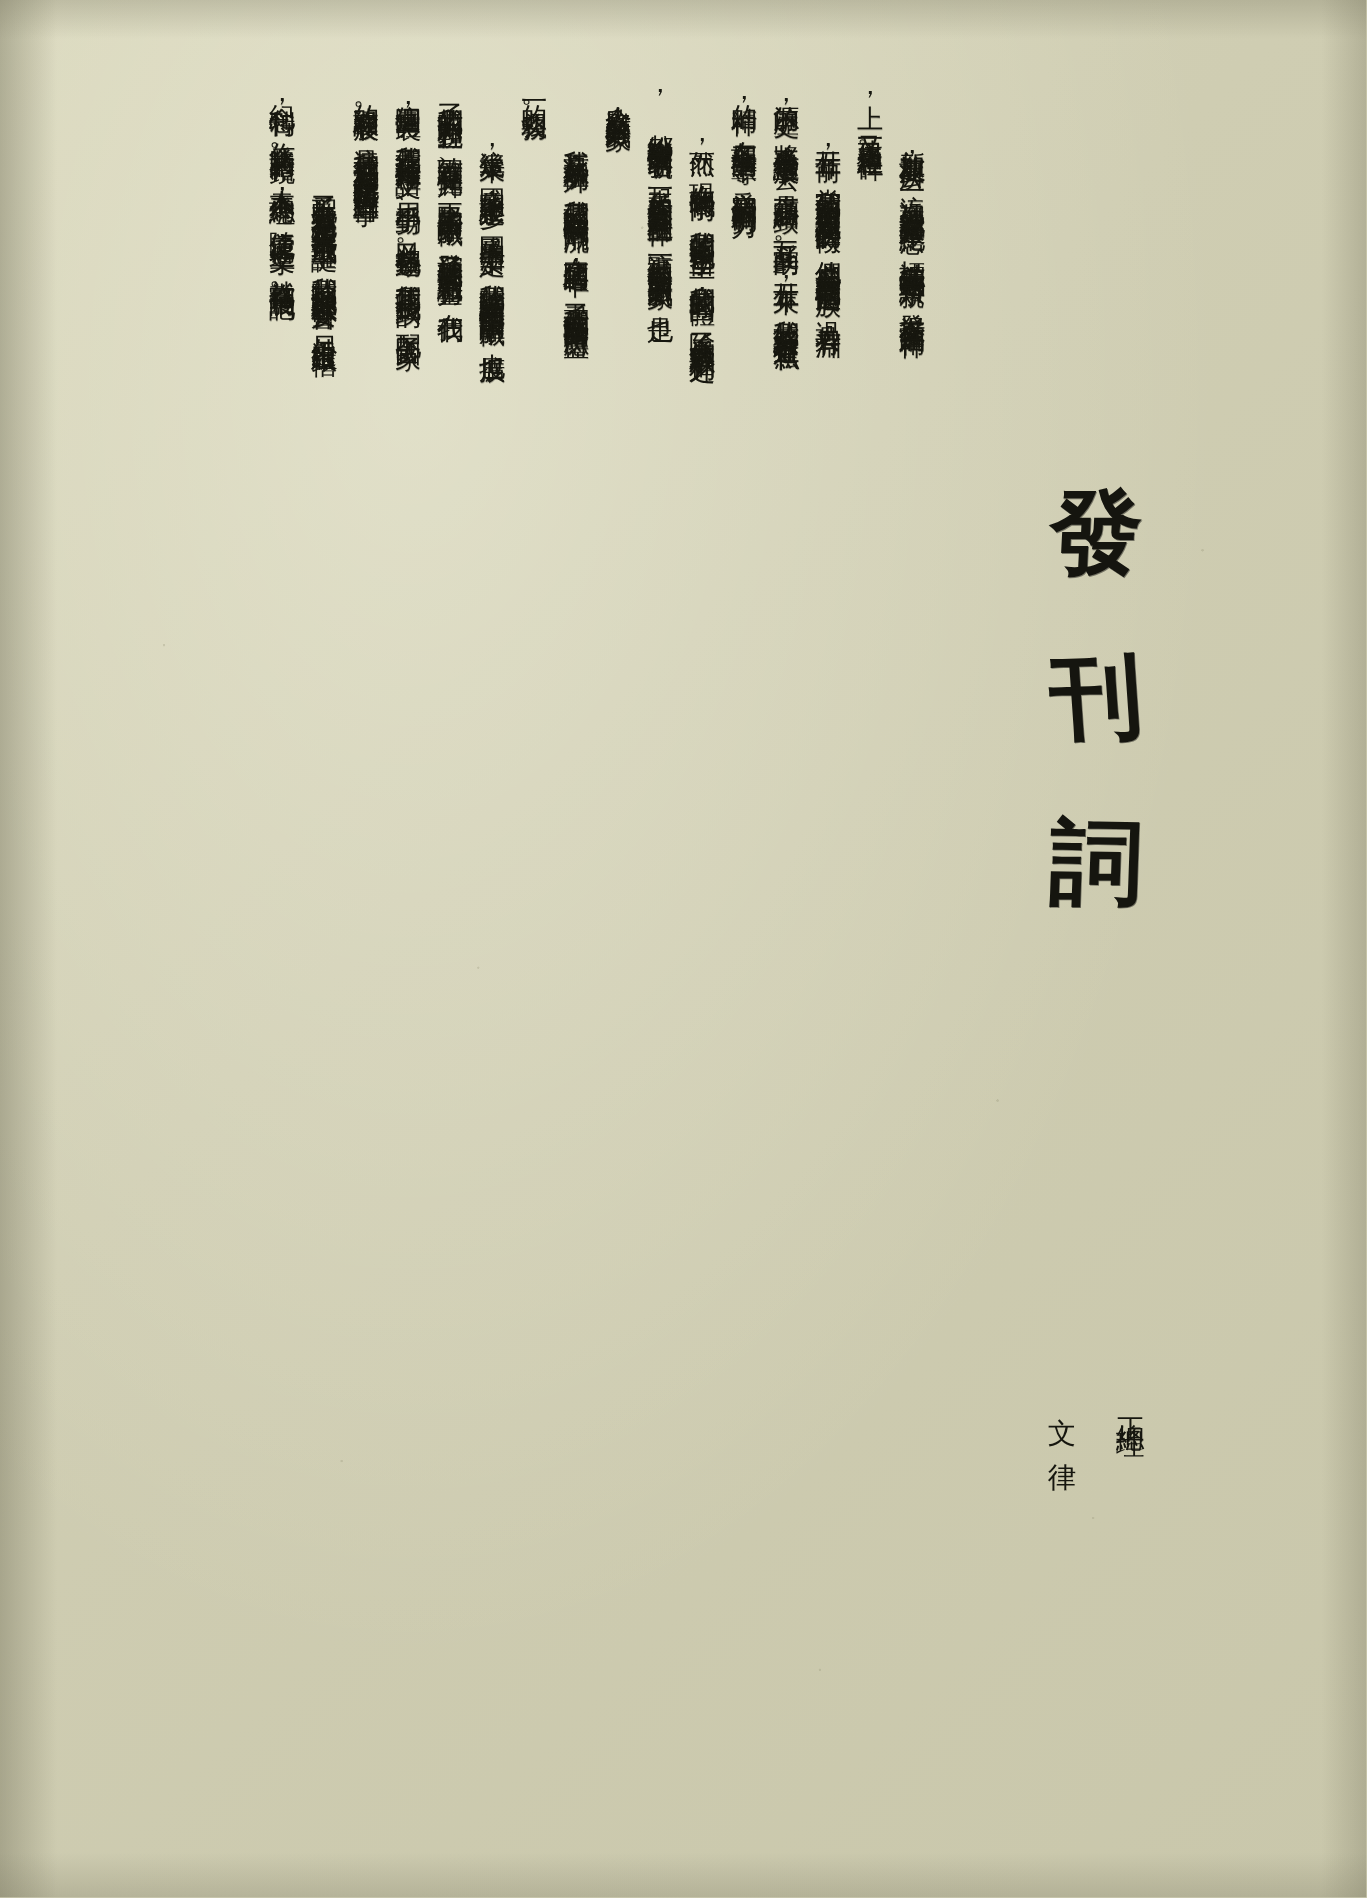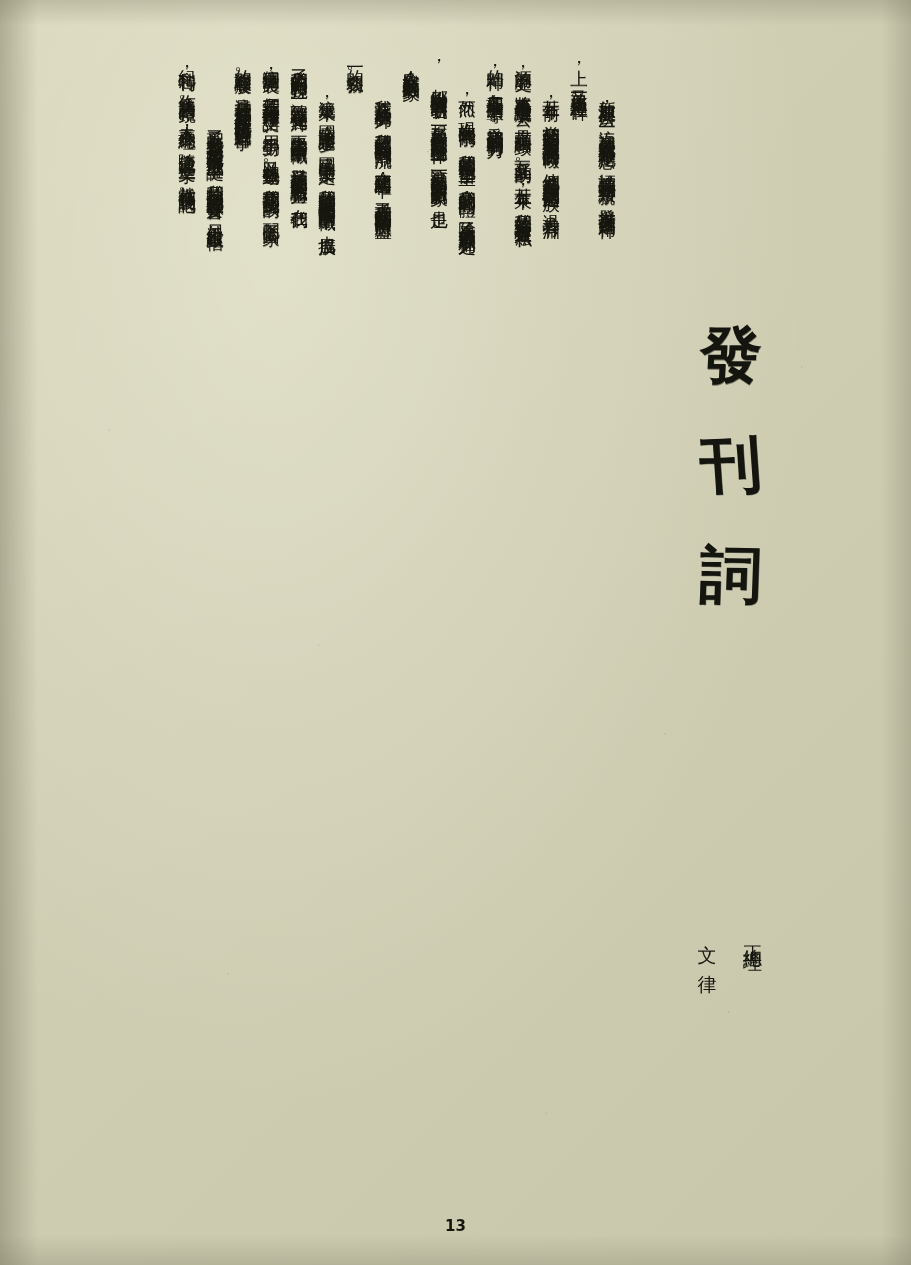--- a/index.html
+++ b/index.html
@@ -184,14 +184,13 @@
     <div class="vcol indent-1">我江夏公所並不例外，我們已經追隨着時代的潮流，在建國的過程中，盡了我們作爲民間團體所應盡</div>
     <div class="vcol">的一切義務。</div>
     <div class="vcol indent-1">這幾年來，國家的建設進步了，國民的生活安定了，我們除繼續團結在自己的宗團的旗幟下，也擴展</div>
     <div class="vcol">了我們的眼光和視野，一致團結在更光輝、更緊密的國家旗幟下，發揮了我們愛國的意識和力量。在我們</div>
     <div class="vcol">這個團體裏，我們正在積極推行兩種語文、用手勞動、以及禮貌運動。我們的步伐是一致的，配合了國家</div>
     <div class="vcol">的建設和發展。這是我們成立廿五週年銀禧紀念時值得告慰的一件事</div>
     <div class="vcol indent-2">爲了配合廿五週年紀念和慶祝東岳大帝武成王聖誕，我們除熱烈地舉行聯歡宴會外，另外還出版銀禧</div>
     <div class="vcol">紀念特刊，作爲將來的藉鏡。本人忝爲總理，隨便寫了這些文字，就當作爲發刊詞吧。</div>
   </div>
 
-  <div class="page-number">13</div>
 </div>
 
 </body></html>

